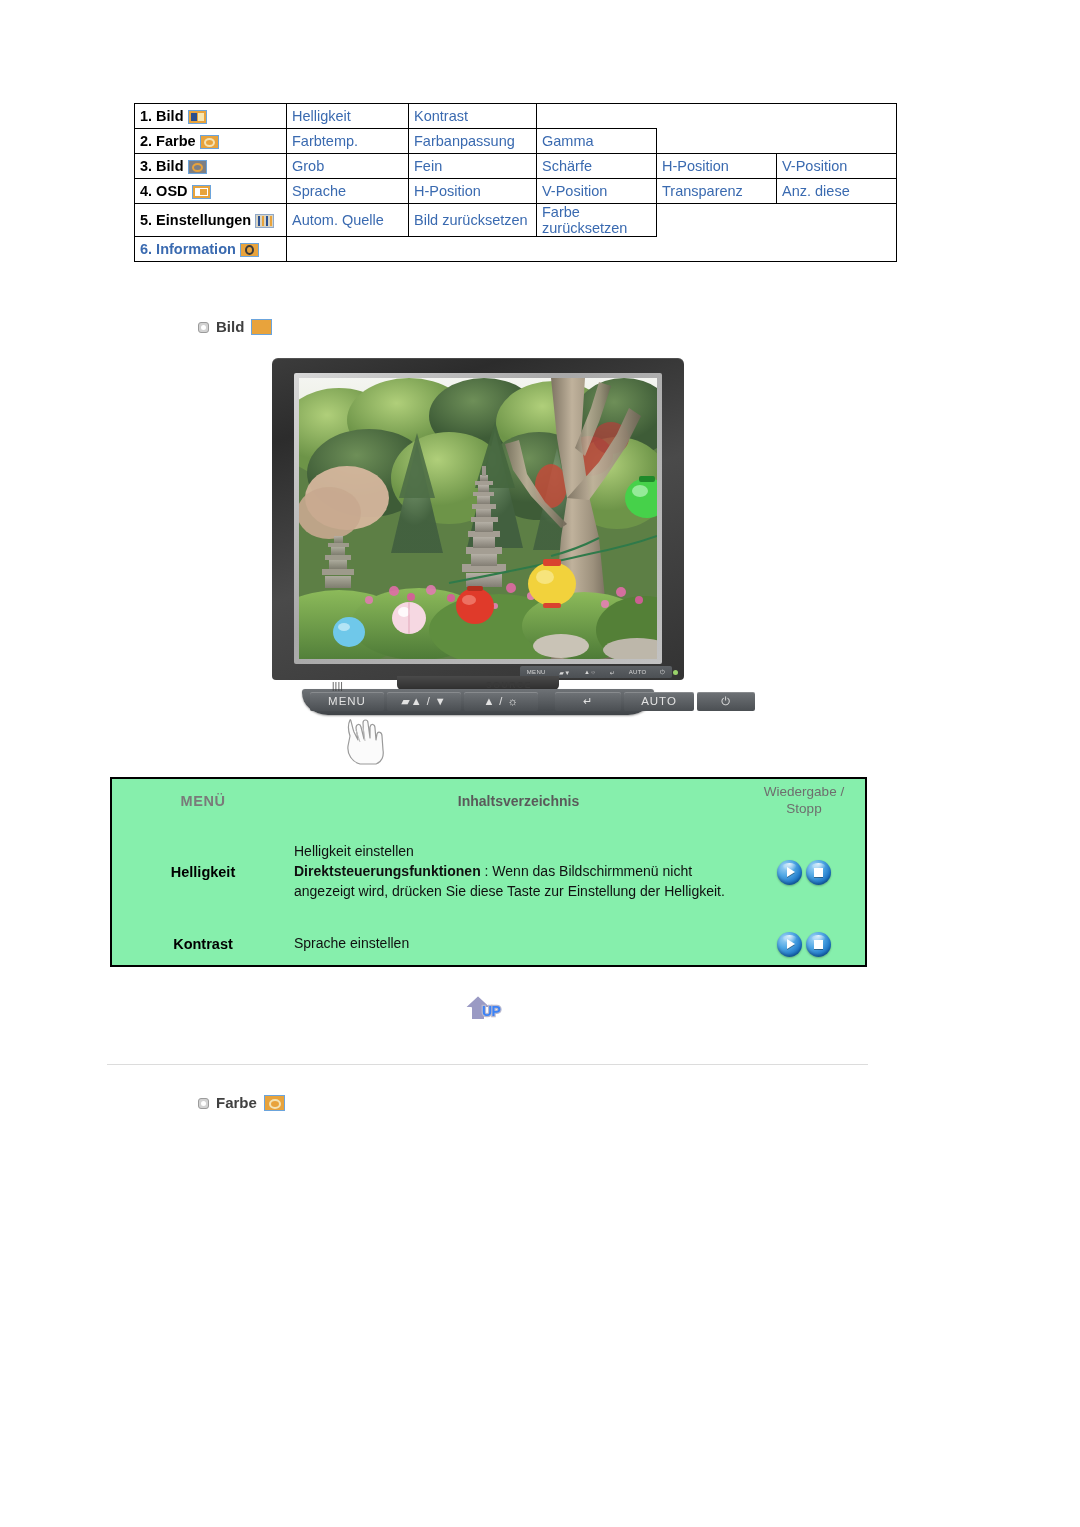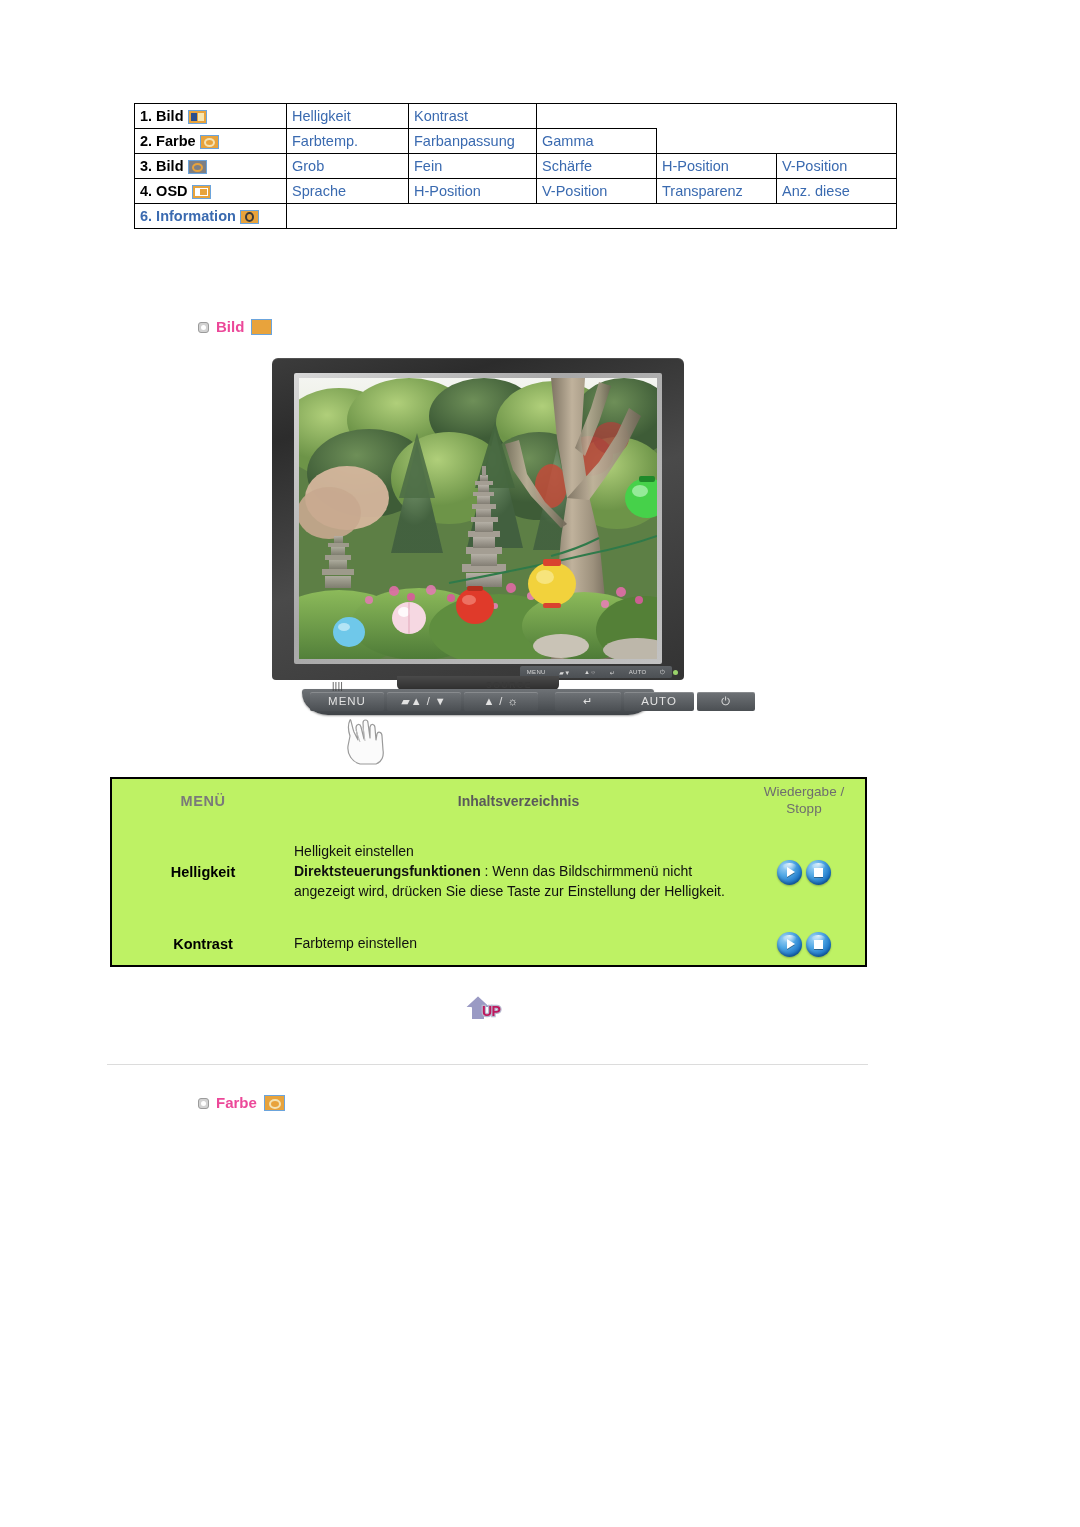--- a/index.html
+++ b/index.html
@@ -109,21 +109,21 @@
   .ico-einst i.d { left:14px; top:1px; width:2px; height:10px; background:#e8a33c;}
   
   .ico-info { background:#e8a33c; }
   .ico-info i.a { left:4px; top:1px; width:9px; height:10px; border:2px solid #3a3a3a; border-radius:50%; box-sizing:border-box;}
 
   
   .sec-head {
     position: absolute;
     font-size: 15px;
     font-weight: bold;
-    color: #ec4899;
+    color: #404040;
     white-space: nowrap;
   }
   .bullet {
     display: inline-block;
     width: 11px; height: 11px;
     vertical-align: -1px;
     margin-right: 7px;
     background: #d2d2d2;
     border: 1px solid #9b9b9b;
     border-radius: 3px;
@@ -254,21 +254,21 @@
     width: 46px; height: 56px;
   }
 
   
   .desc-wrap {
     position: absolute;
     left: 110px; top: 777px;
     width: 757px; height: 190px;
     border: 2.2px solid #000000;
     box-sizing: border-box;
-    background: #bef264;
+    background: #86efac;
   }
   table.desc-table {
     border-collapse: collapse;
     width: 100%;
     table-layout: fixed;
   }
   table.desc-table td { vertical-align: middle; padding: 0; }
   .th-menu {
     width: 170px;
     text-align: center;
@@ -351,21 +351,21 @@
     left: 462px; top: 993px;
     width: 52px; height: 32px;
   }
   .up-arrow {
     position:absolute; left:0; top:0;
     width: 32px; height: 30px;
   }
   .up-text {
     position:absolute; left:20px; top:10px;
     font-size: 14px; font-weight: bold;
-    color: #be185d;
+    color: #3b82f6;
     -webkit-text-stroke: 2.5px #b9b9cf;
     paint-order: stroke fill;
     letter-spacing: -0.5px;
   }
 
   
   .divider {
     position: absolute;
     left: 107px; top: 1064px;
     width: 761px; height: 1px;
@@ -424,20 +424,30 @@
         <td class="cat">
           <span>4. OSD</span><span class="osd-ico ico-osd"><i class="a"></i><i class="b"></i></span>
         </td>
         <td>Sprache</td>
         <td>H-Position</td>
         <td>V-Position</td>
         <td>Transparenz</td>
         <td>Anz. diese</td>
       </tr>
 
+      <tr>
+        <td class="cat">
+          <span>5. Einstellungen</span><span class="osd-ico ico-einst osd-einst-block"><i class="a"></i><i class="b"></i><i class="c"></i><i class="d"></i></span>
+        </td>
+        <td>Autom. Quelle</td>
+        <td>Bild zurücksetzen</td>
+        <td>Farbe zurücksetzen</td>
+        <td class="blank"></td>
+        <td class="edge-r"></td>
+      </tr>
 
       <tr>
         <td class="cat cat-info">
           <span>6. Information</span><span class="osd-ico ico-info"><i class="a"></i></span>
         </td>
         <td class="edge-b"></td>
         <td class="edge-b"></td>
         <td class="edge-b"></td>
         <td class="edge-b"></td>
         <td class="edge-rb"></td>
@@ -669,21 +679,21 @@
                 <span class="tri"></span>
               </span></span><span class="pbtn"><span class="glyph">
                 <span class="sq"></span>
               </span></span>
         </td>
       </tr>
 
       <tr class="row-kontrast">
         <td class="td-menu">Kontrast</td>
         <td class="td-body">
-          <span>Farbtemp einstellen</span>
+          <span>Sprache einstellen</span>
         </td>
         <td class="td-play">
           <span class="pbtn"><span class="glyph">
                 <span class="tri"></span>
               </span></span><span class="pbtn"><span class="glyph">
                 <span class="sq"></span>
               </span></span>
         </td>
       </tr>
     </tbody>

